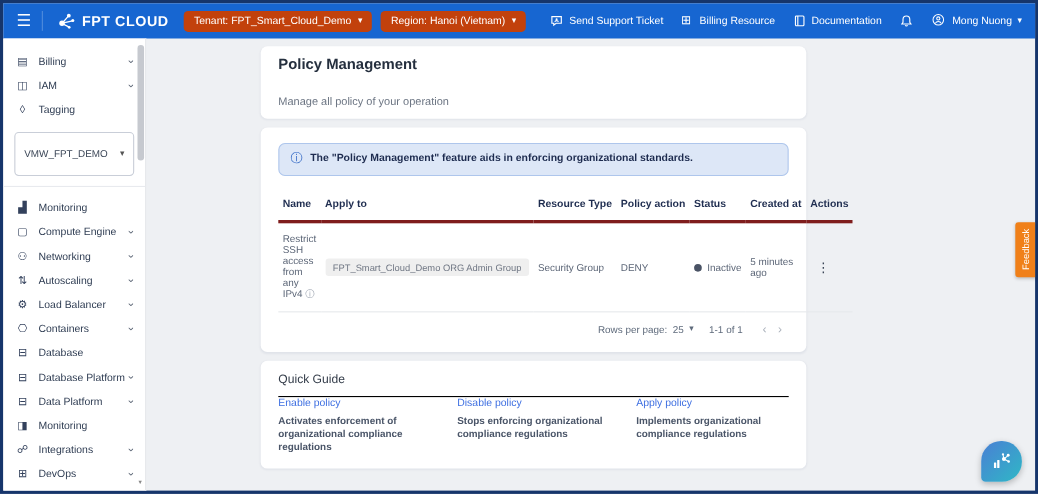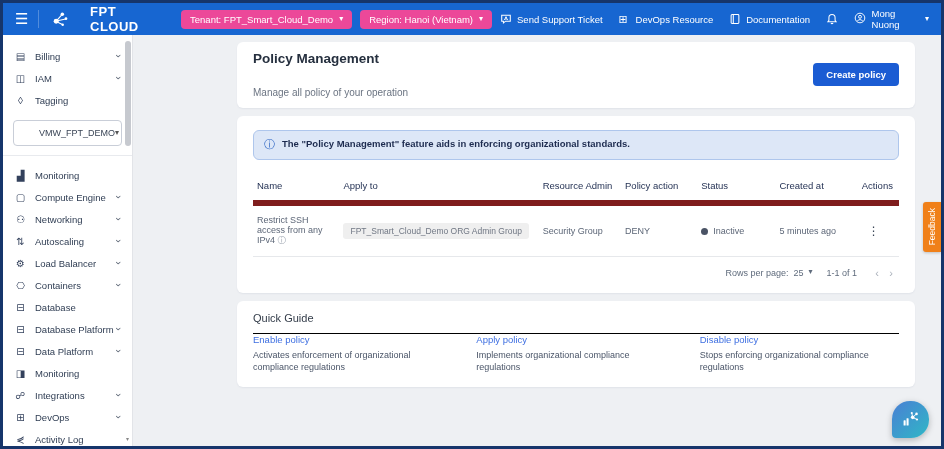--- a/index.html
+++ b/index.html
@@ -4,67 +4,67 @@
 <style>
   * { margin:0; padding:0; box-sizing:border-box; }
   html,body { width:944px; height:449px; }
   body { font-family:"Liberation Sans","DejaVu Sans",sans-serif; background:#fff; overflow:hidden; }
   .frame { width:944px; height:449px; border:3px solid #16356b; background:#eef0f3; position:relative; display:flex; flex-direction:column; }
 
   
   .topbar { height:32px; background:#1766d1; display:flex; align-items:center; padding:0 12px; flex:0 0 32px; color:#fff; }
   .hamburger { font-size:15px; color:#fff; cursor:pointer; margin-right:10px; }
   .tb-sep { width:1px; height:18px; background:rgba(255,255,255,.25); margin-right:12px; }
-  .brand { display:flex; align-items:center; gap:21px; margin-right:14px; }
+  .brand { display:flex; align-items:flex-end; gap:5px; margin-right:14px; }
   .brand-text { font-size:13px; font-weight:bold; letter-spacing:.5px; }
-  .pill { background:#ec4899; border-radius:4px; padding:4px 9px; font-size:9.5px; color:#fff; display:flex; align-items:center; gap:6px; margin-right:8px; cursor:pointer; white-space:nowrap; }
+  .pill { background:#c2410c; border-radius:4px; padding:4px 9px; font-size:9.5px; color:#fff; display:flex; align-items:center; gap:6px; margin-right:8px; cursor:pointer; white-space:nowrap; }
   .caret { font-size:8px; line-height:1; }
   .tb-right { margin-left:auto; display:flex; align-items:center; gap:16px; }
   .tb-link { display:flex; align-items:center; gap:5px; font-size:9.5px; color:#fff; cursor:pointer; white-space:nowrap; }
   .tb-icon { display:inline-flex; width:12px; height:12px; }
   .tb-icon svg { width:12px; height:12px; }
   .glyph-icon { font-size:11px; line-height:12px; }
   .user { display:flex; align-items:center; gap:5px; font-size:9.5px; cursor:pointer; }
 
   
   .body-wrap { flex:1; display:flex; min-height:0; position:relative; }
 
   
   .sidebar { width:130px; background:#fff; border-right:1px solid #e2e4e8; position:relative; padding:10px 0 4px 0; flex:0 0 130px; }
   .side-item { display:flex; align-items:center; height:22px; padding:0 10px 0 11px; cursor:pointer; color:#2f3d53; }
   .si-icon { width:13px; font-size:10px; color:#33415c; margin-right:8px; text-align:center; flex:0 0 13px; }
   .si-label { font-size:9.5px; flex:1; white-space:nowrap; overflow:hidden; }
   .si-chev { font-size:10px; color:#5a6474; transform:rotate(90deg); line-height:1; width:8px; text-align:center; }
-  .proj-select { margin:9px 10px 9px 10px; border:1px solid #c9ced8; border-radius:4px; height:26px; display:flex; align-items:center; padding:0 25px; font-size:9px; color:#3a4556; cursor:pointer; background:#fff; }
+  .proj-select { margin:9px 10px 9px 10px; border:1px solid #c9ced8; border-radius:4px; height:40px; display:flex; align-items:center; padding:0 8px; font-size:9px; color:#3a4556; cursor:pointer; background:#fff; }
   .proj-select .caret { margin-left:auto; color:#555; }
   .side-divider { height:1px; background:#e8eaee; margin:2px 0 8px 0; }
   .side-scroll { position:absolute; right:1px; top:4px; bottom:4px; width:7px; }
   .side-thumb { position:absolute; top:2px; right:0; width:6px; height:105px; background:#c6c9cf; border-radius:3px; }
   .side-scroll-arrow { position:absolute; bottom:0; right:0; width:7px; font-size:6px; color:#888; text-align:center; }
 
   
   .main { flex:1; overflow:hidden; position:relative; padding:7px 0 0 104px; }
-  .cards { width:678px; }
+  .cards { width:496px; }
   .card { background:#fff; border-radius:6px; box-shadow:0 1px 2px rgba(20,40,80,.06); }
   .card + .card { margin-top:8px; }
 
   .head-card { display:flex; align-items:center; padding:9px 16px 10px 16px; }
   .page-title { font-size:13.5px; font-weight:bold; color:#252f3e; }
   .page-sub { font-size:10px; color:#6b7482; margin-top:21px; }
   .btn-primary { margin-left:auto; background:#1b5cd3; color:#fff; border:none; border-radius:4px; font-size:9.5px; font-weight:bold; padding:6px 13px; cursor:pointer; font-family:inherit; }
 
   .table-card { padding:14px 16px 10px 16px; }
   .banner { background:#dde7f7; border:1px solid #aec6ec; border-radius:6px; padding:7px 12px 8px 10px; display:flex; gap:7px; }
   .banner-info { color:#2f66c4; font-size:11px; line-height:13px; flex:0 0 auto; }
   .banner-title { font-size:9.5px; font-weight:bold; color:#1d2b4f; }
   .banner ul { margin:3px 0 0 12px; }
   .banner li { font-size:9px; color:#3d4b66; margin-top:2px; }
 
   table.policy { width:100%; border-collapse:collapse; margin-top:12px; }
-  .policy th { font-size:9.5px; font-weight:normal; color:#1f2d50; text-align:left; padding:8px 4px 9px 4px; border-bottom:6px solid #7f1d1d; white-space:nowrap; }
+  .policy th { font-size:9.5px; font-weight:bold; color:#1f2d50; text-align:left; padding:8px 4px 9px 4px; border-bottom:3px solid #7f1d1d; white-space:nowrap; }
   .policy td { font-size:9px; color:#5c6677; padding:9px 4px; border-bottom:1px solid #e6e8eb; vertical-align:middle; }
   .col-name { width:84px; }
   .col-apply { width:180px; }
   .col-rtype { width:80px; }
   .col-action { width:74px; }
   .col-status { width:76px; }
   .col-created { width:80px; }
   .col-actions { width:40px; text-align:left; }
   .chip { display:inline-block; background:#efefef; color:#707784; border-radius:3px; padding:3px 7px; font-size:8.5px; white-space:nowrap; }
   .status-cell { display:flex; align-items:center; gap:5px; }
@@ -74,21 +74,21 @@
 
   .pagination { display:flex; align-items:center; justify-content:flex-end; gap:14px; padding:10px 2px 4px 0; font-size:9px; color:#5f6b7c; }
   .rpp { display:flex; align-items:flex-start; gap:5px; cursor:pointer; }
   .pg-arrow { color:#aab1bb; font-size:11px; cursor:pointer; padding:0 4px; }
 
   .guide-card { padding:11px 16px 14px 16px; }
   .guide-title { font-size:11px; color:#333c49; padding-bottom:9px; border-bottom:1px solid #000000; }
   .guide-cols { display:flex; gap:24px; }
   .guide-col { flex:1; }
   .guide-link { font-size:9.5px; color:#3e6fe1; cursor:pointer; }
-  .guide-desc { font-size:9px; color:#4a5568; margin-top:4px; line-height:1.35; }
+  .guide-desc { font-size:9px; color:#4a5568; margin-top:4px; line-height:1.35;font-weight:bold; }
 
   
   .feedback-tab { position:absolute; right:0; top:167px; width:18px; height:50px; background:#f08019; color:#fff; border-radius:3px 0 0 3px; display:flex; align-items:center; justify-content:center; cursor:pointer; box-shadow:0 1px 3px rgba(0,0,0,.2); }
   .feedback-tab span { writing-mode:vertical-rl; transform:rotate(180deg); font-size:8.5px; }
   .chat-bubble { position:absolute; right:12px; bottom:8px; width:37px; height:37px; border-radius:18px 18px 18px 4px; background:linear-gradient(135deg,#4a7fd4,#2fb8c6); display:flex; align-items:center; justify-content:center; cursor:pointer; box-shadow:0 2px 6px rgba(0,0,0,.25); }
   .chat-bubble svg { width:19px; height:19px; }
 </style>
 </head>
 <body>
 
@@ -123,21 +123,21 @@
           <svg viewBox="0 0 14 14" fill="none" stroke="#fff" stroke-width="1.2">
             <path d="M2 2.5 h10 v7 h-5.5 l-2.5 2 v-2 H2 z"></path>
             <circle cx="7" cy="5.2" r="1.1" fill="#fff" stroke="none"></circle>
             <path d="M5 8 a2.2 2.2 0 0 1 4 0"></path>
           </svg>
         </span>
         <span>Send Support Ticket</span>
       </div>
       <div class="tb-link">
         <span class="tb-icon glyph-icon">⊞</span>
-        <span>DevOps Resource</span>
+        <span>Billing Resource</span>
       </div>
       <div class="tb-link">
         <span class="tb-icon">
           <svg viewBox="0 0 14 14" fill="none" stroke="#fff" stroke-width="1.2">
             <rect x="2.5" y="1.8" width="9" height="10.4" rx="1"></rect>
             <line x1="5" y1="1.8" x2="5" y2="12.2"></line>
           </svg>
         </span>
         <span>Documentation</span>
       </div>
@@ -255,37 +255,36 @@
     </div>
 
     <div class="main">
       <div class="cards">
 
         <div class="card head-card">
           <div>
             <div class="page-title">Policy Management</div>
             <div class="page-sub">Manage all policy of your operation</div>
           </div>
-          <button class="btn-primary">Create policy</button>
         </div>
 
         <div class="card table-card">
           <div class="banner">
             <span class="banner-info">ⓘ</span>
             <div>
               <div class="banner-title">The "Policy Management" feature aids in enforcing organizational standards.</div>
             </div>
           </div>
 
           <table class="policy">
             <thead>
               <tr>
                 <th class="col-name">Name</th>
                 <th class="col-apply">Apply to</th>
-                <th class="col-rtype">Resource Admin</th>
+                <th class="col-rtype">Resource Type</th>
                 <th class="col-action">Policy action</th>
                 <th class="col-status">Status</th>
                 <th class="col-created">Created at</th>
                 <th class="col-actions">Actions</th>
               </tr>
             </thead>
             <tbody>
               <tr>
                 <td class="col-name">
                   <span>Restrict SSH access from any IPv4</span>
@@ -325,26 +324,26 @@
         </div>
 
         <div class="card guide-card">
           <div class="guide-title">Quick Guide</div>
           <div class="guide-cols">
             <div class="guide-col">
               <div class="guide-link">Enable policy</div>
               <div class="guide-desc">Activates enforcement of organizational compliance regulations</div>
             </div>
             <div class="guide-col">
+              <div class="guide-link">Disable policy</div>
+              <div class="guide-desc">Stops enforcing organizational compliance regulations</div>
+            </div>
+            <div class="guide-col">
               <div class="guide-link">Apply policy</div>
               <div class="guide-desc">Implements organizational compliance regulations</div>
-            </div>
-            <div class="guide-col">
-              <div class="guide-link">Disable policy</div>
-              <div class="guide-desc">Stops enforcing organizational compliance regulations</div>
             </div>
           </div>
         </div>
 
       </div>
     </div>
 
     <div class="feedback-tab">
       <span>Feedback</span>
     </div>

